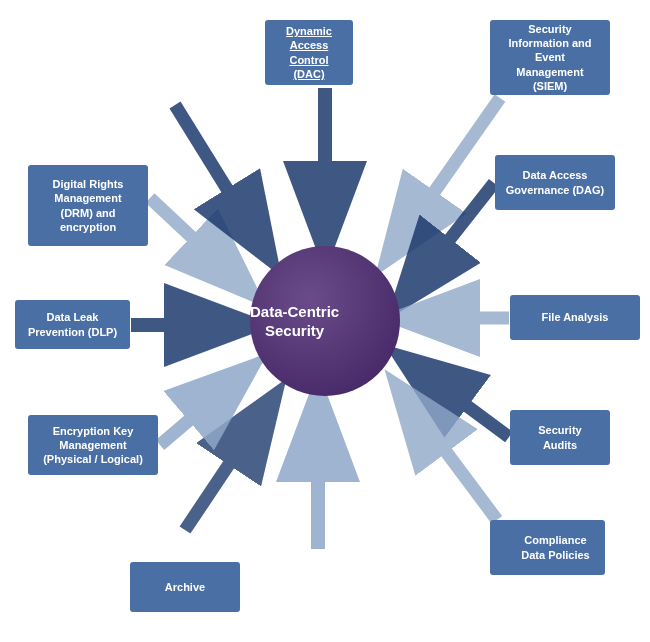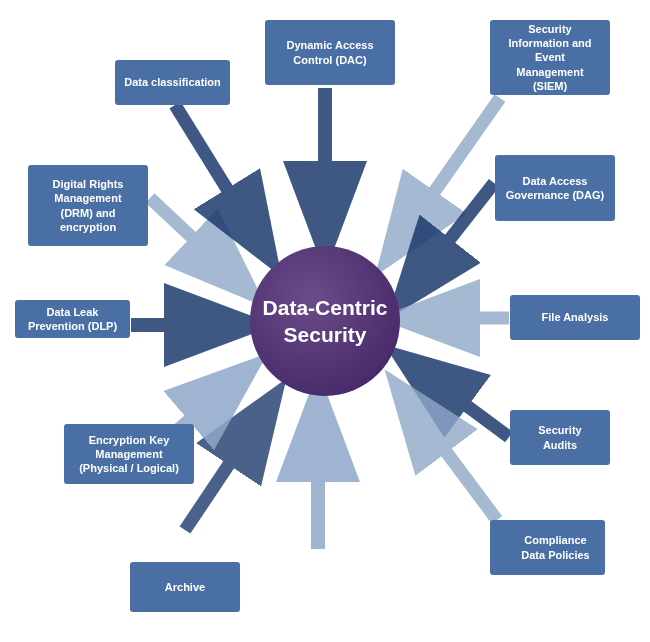--- a/index.html
+++ b/index.html
@@ -24,24 +24,24 @@
       pointer-events: none;
     }
     .center-circle {
       position: absolute;
       width: 150px;
       height: 150px;
       border-radius: 50%;
       background: radial-gradient(circle at 40% 35%, #6b4c8a, #3d2060);
       display: flex;
       align-items: center;
-      justify-content: center;
+      justify-content: flex-start;
       text-align: center;
       color: white;
-      font-size: 21px;
+      font-size: 15px;
       font-weight: bold;
       line-height: 1.3;
       left: 250px;
       top: 246px;
       z-index: 10;
     }
     .node {
       position: absolute;
       background: #4a6fa5;
       color: white;
@@ -50,30 +50,30 @@
       text-align: center;
       display: flex;
       align-items: center;
       justify-content: center;
       line-height: 1.3;
       border-radius: 3px;
       padding: 6px 8px;
       z-index: 10;
     }
     
-    .node-dac       { width: 130px; height: 65px; left: 265px; top: 20px; }
+    .node-dac       { width: 88px; height: 65px; left: 265px; top: 20px; text-decoration: underline; }
     .node-siem      { width: 120px; height: 75px; left: 490px; top: 20px; }
-    .node-dag       { width: 120px; height: 66px; left: 495px; top: 155px; }
+    .node-dag       { width: 120px; height: 55px; left: 495px; top: 155px; }
     .node-file      { width: 130px; height: 45px; left: 510px; top: 295px; }
     .node-audits    { width: 100px; height: 55px; left: 510px; top: 410px; }
     .node-compliance{ width: 115px; height: 55px; left: 490px; top: 520px; padding-left: 24px; }
     .node-physical  { width: 120px; height: 60px; left: 258px; top: 550px; }
     .node-archive   { width: 110px; height: 50px; left: 130px; top: 562px; }
-    .node-encrypt   { width: 130px; height: 60px; left: 28px; top: 424px; margin-left: 36px; }
-    .node-dlp       { width: 115px; height: 38px; left: 15px; top: 300px; }
+    .node-encrypt   { width: 130px; height: 60px; left: 28px; top: 415px; }
+    .node-dlp       { width: 115px; height: 49px; left: 15px; top: 300px; }
     .node-drm       { width: 120px; height: 81px; left: 28px; top: 165px; }
     .node-dataclass { width: 115px; height: 45px; left: 115px; top: 60px; }
   </style>
 </head>
 <body>
 
 <div id="diagram">
 
   <svg id="arrows" xmlns="http://www.w3.org/2000/svg">
     <defs>
@@ -153,17 +153,14 @@
   <div class="node node-dlp">
     <span style="white-space:pre-line">Data Leak
 Prevention (DLP)</span>
   </div>
   <div class="node node-drm">
     <span style="white-space:pre-line">Digital Rights
 Management
 (DRM) and
 encryption</span>
   </div>
-  <div class="node node-dataclass">
-    <span style="white-space:pre-line">Data classification</span>
-  </div>
 
 </div>
 
 </body></html>

